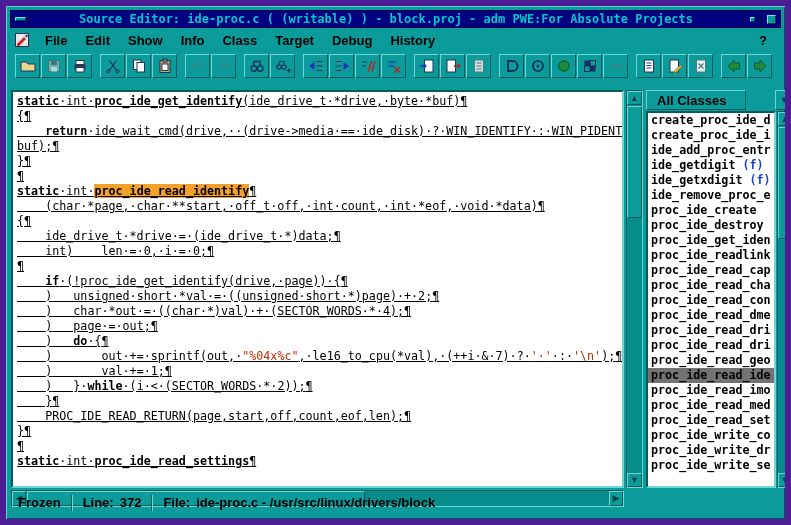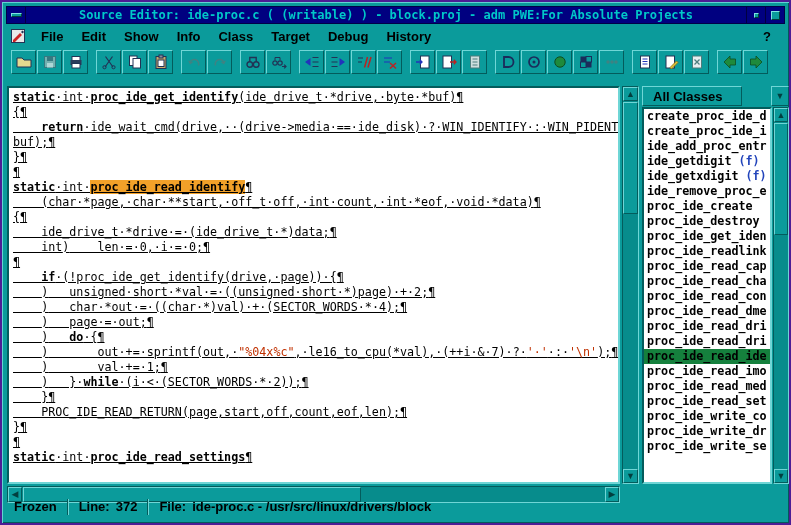--- a/index.html
+++ b/index.html
@@ -1,17 +1,17 @@
 <!DOCTYPE html>
 <html><head>
 <meta charset="utf-8">
 <style>
   *{box-sizing:border-box;margin:0;padding:0;}
   html,body{width:791px;height:525px;background:#777;}
-  .window{position:relative;width:791px;height:525px;background:#0b9b9b;border:2px solid #4c1d95;
+  .window{position:relative;width:791px;height:525px;background:#0b9b9b;border:6px solid #4c1d95;
     box-shadow:inset 1px 1px 0 #63d2d2, inset -1px -1px 0 #035a5a;
     font-family:"Liberation Sans",sans-serif;overflow:hidden;}
 
   
   .titlebar{position:absolute;left:4px;top:4px;right:4px;height:18px;background:#000080;display:flex;align-items:stretch;border:1px solid #000048;}
   .tbtn{width:19px;background:#000080;display:flex;align-items:center;justify-content:center;border:0;}
   .tbtn.wm{border-right:1px solid #000040;}
   .tbtn.min,.tbtn.max{border-left:1px solid #000040;}
   .glyph-bar{width:11px;height:4px;}
   .glyph-sq.s{width:5px;height:5px;}
@@ -55,21 +55,21 @@
   #vs1 .thumb{left:0;right:0;top:15px;height:112px;}
   #vs2 .thumb{left:0;right:0;top:15px;height:112px;}
   #hs1 .thumb{top:0;bottom:0;left:15px;width:338px;}
 
   
   .panel-header{position:absolute;left:640px;top:84px;width:147px;height:20px;display:flex;align-items:stretch;gap:28px;}
   .phlabel{flex:1;display:flex;align-items:center;padding-left:10px;font-weight:bold;font-size:13px;background:#0b9b9b;border:1px solid;border-color:#6fd6d6 #035c5c #035c5c #6fd6d6;}
   .pharrow{width:18px;display:flex;align-items:center;justify-content:center;font-size:9px;color:#023f3f;background:#0b9b9b;border:1px solid;border-color:#6fd6d6 #035c5c #035c5c #6fd6d6;margin-left:1px;}
   .class-list{position:absolute;left:640px;top:105px;width:130px;height:377px;background:#fff;border:2px solid;border-color:#035c5c #6fd6d6 #6fd6d6 #035c5c;overflow:hidden;font:bold 11.7px/15px "DejaVu Sans Mono",monospace;}
   .crow{height:15px;padding-left:3px;white-space:pre;overflow:hidden;}
-  .crow.sel{background:#15803d;}
+  .crow.sel{background:#737373;}
   .fsuf{color:#2244bb;}
 
   
   .statusbar{position:absolute;left:4px;right:4px;bottom:4px;height:20px;display:flex;align-items:flex-start;font-weight:bold;font-size:13px;padding-left:8px;white-space:pre;}
   .ssep{width:0;height:16px;border-left:1px solid #035c5c;border-right:1px solid #6fd6d6;margin:0 10px;}
   .slabel{margin-right:6px;}
 </style>
 </head>
 <body>
 
@@ -354,20 +354,21 @@
       <div class="crow"><span>proc_ide_create</span></div>
       <div class="crow"><span>proc_ide_destroy</span></div>
       <div class="crow"><span>proc_ide_get_iden</span></div>
       <div class="crow"><span>proc_ide_readlink</span></div>
       <div class="crow"><span>proc_ide_read_cap</span></div>
       <div class="crow"><span>proc_ide_read_cha</span></div>
       <div class="crow"><span>proc_ide_read_con</span></div>
       <div class="crow"><span>proc_ide_read_dme</span></div>
       <div class="crow"><span>proc_ide_read_dri</span></div>
       <div class="crow"><span>proc_ide_read_dri</span></div>
+      <div class="crow"><span>proc_ide_read_geo</span></div>
       <div class="crow sel"><span>proc_ide_read_ide</span></div>
       <div class="crow"><span>proc_ide_read_imo</span></div>
       <div class="crow"><span>proc_ide_read_med</span></div>
       <div class="crow"><span>proc_ide_read_set</span></div>
       <div class="crow"><span>proc_ide_write_co</span></div>
       <div class="crow"><span>proc_ide_write_dr</span></div>
       <div class="crow"><span>proc_ide_write_se</span></div>
     </div>
 
   <div class="scroll" id="vs2">

